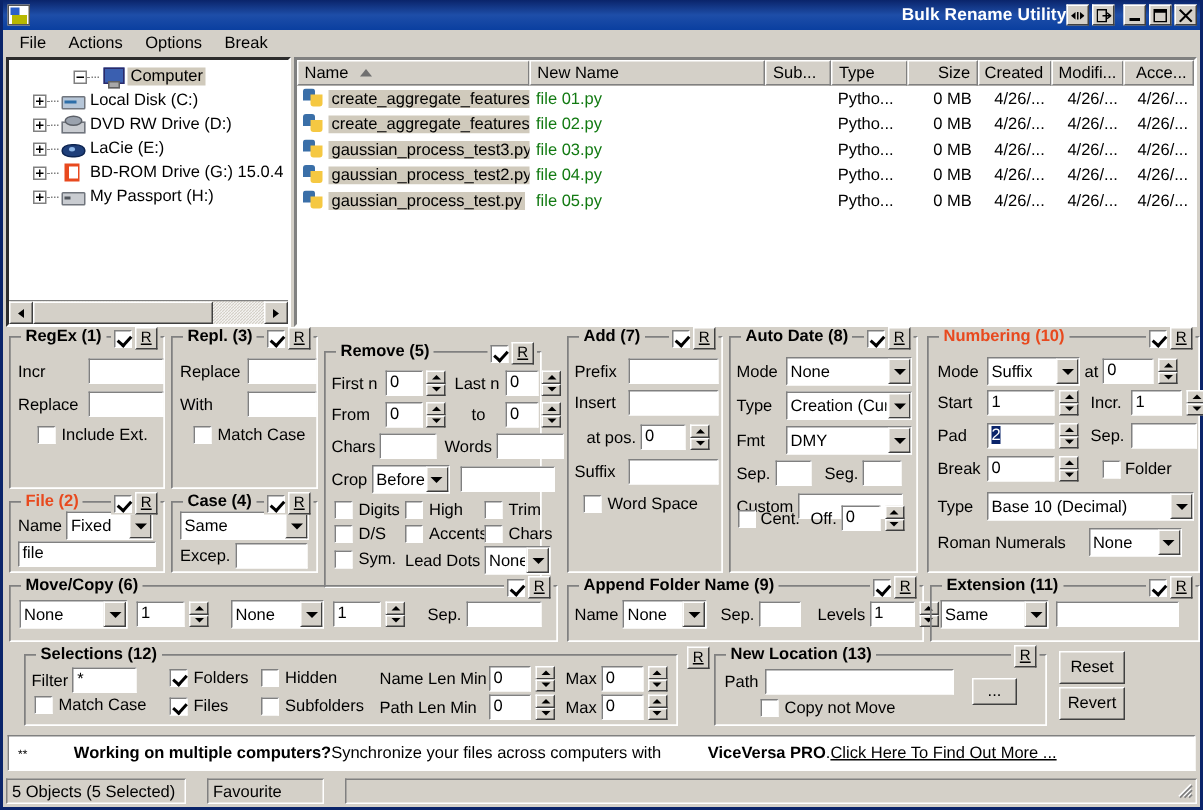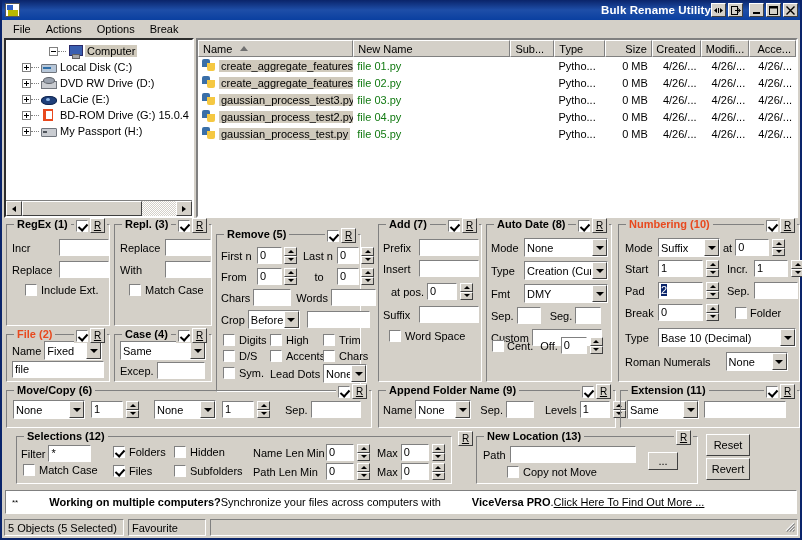--- a/index.html
+++ b/index.html
@@ -138,21 +138,21 @@
         font-family:"Liberation Sans",sans-serif; }
 
   
   .banner{ position:absolute; left:3px; right:3px; height:24px; background:#fff;
            border:1px solid; border-color:#808080 #fff #fff #808080;
            display:flex; align-items:center; padding-left:6px; font-size:11px; white-space:nowrap;}
   .banner b{ font-weight:bold;margin-left:31px; }
   .banner a{ color:#000; text-decoration:underline; }
 
   
-  .status{ position:absolute; left:2px; right:2px; bottom:2px; height:17px; display:flex; gap:4px; }
+  .status{ position:absolute; left:2px; right:2px; bottom:2px; height:17px; display:flex; gap:14px; }
   .stcell{ border:1px solid; border-color:#808080 #fff #fff #808080; background:#d4d0c8;
            font-size:11px; padding:0 3px; display:flex; align-items:center; }
   .grip{ width:14px;height:15px;position:relative;flex:none; }
 </style>
 </head>
 <body>
 
 <div class="app">
 
   <div class="titlebar">

